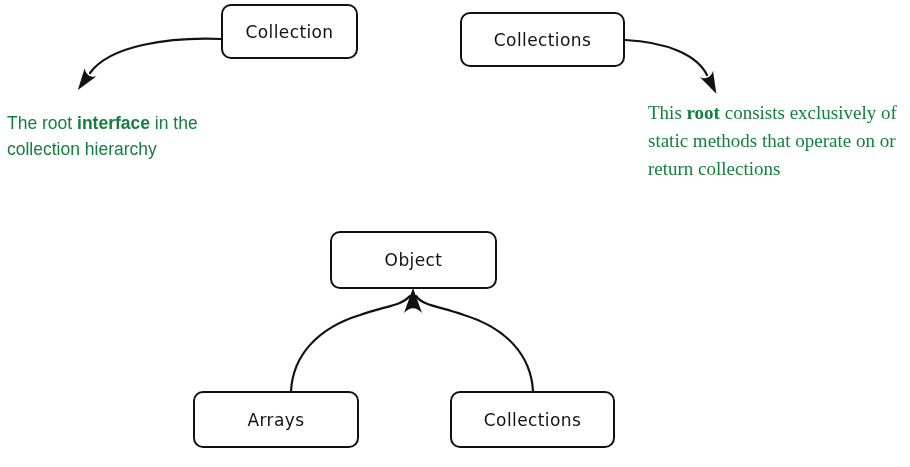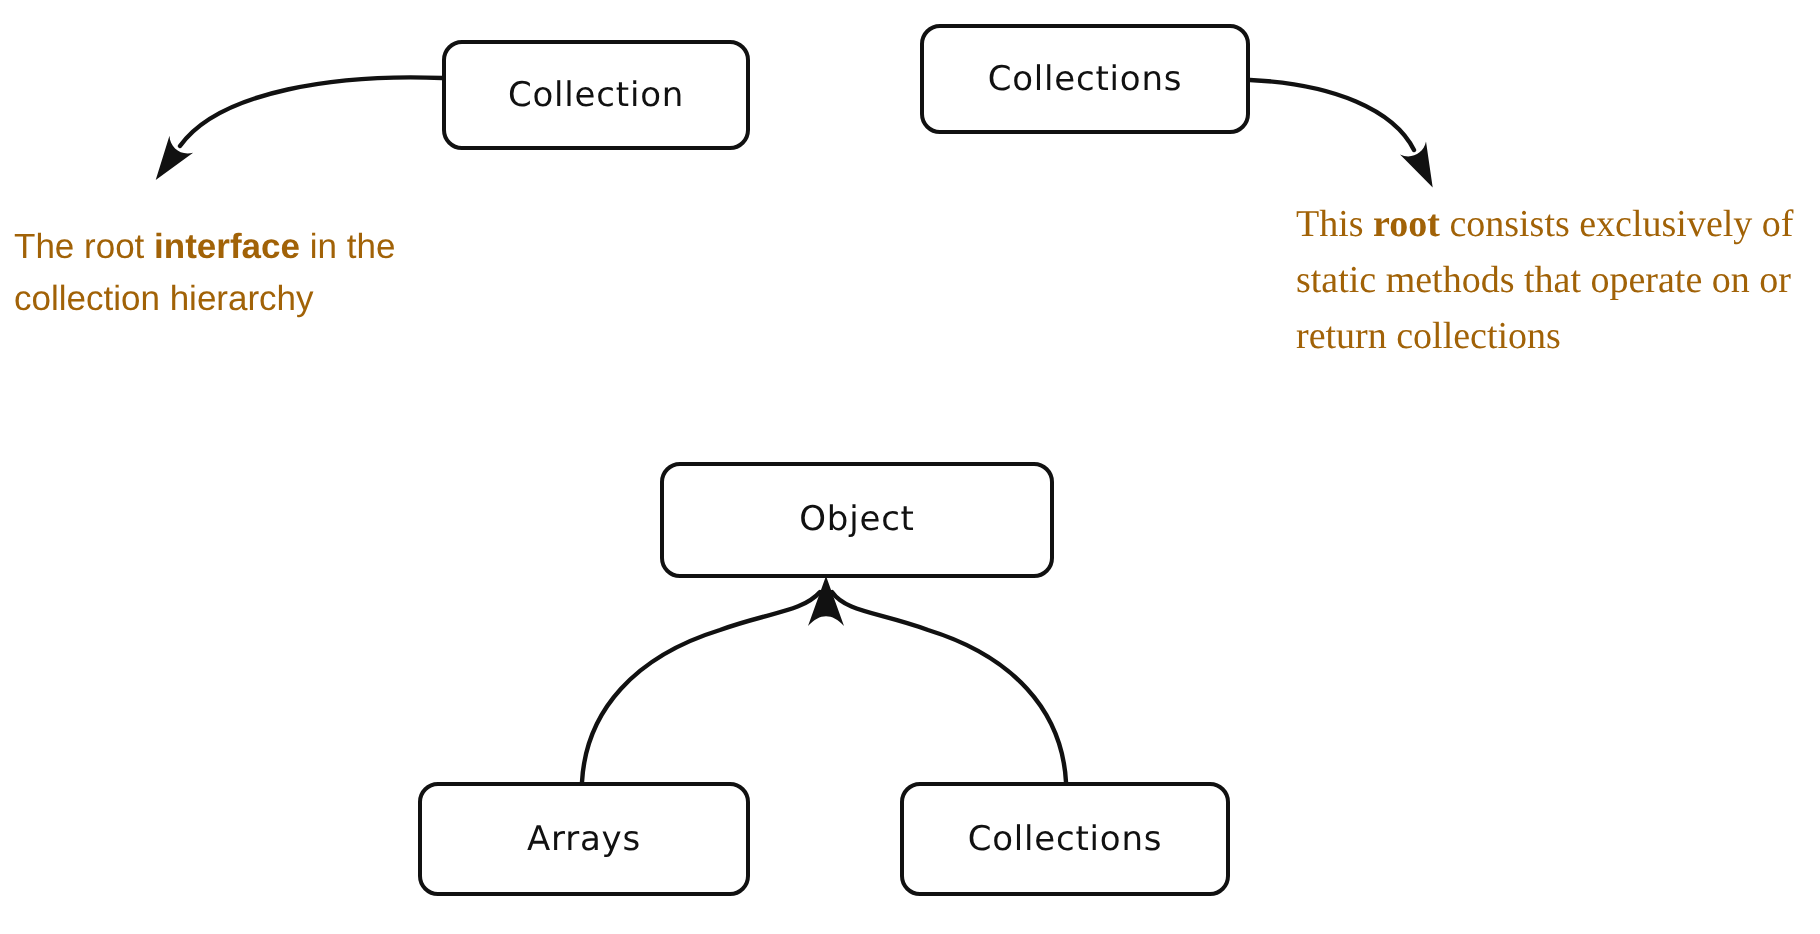--- a/index.html
+++ b/index.html
@@ -46,29 +46,29 @@
     align-items: center;
     justify-content: center;
   }
   .node-label {
     font-family: "DejaVu Sans", sans-serif;
     font-size: 17px;
     letter-spacing: 0.4px;
     color: #111111;
     white-space: nowrap;
   }
-  .box-collection     { left: 221px; top: 20px;  width: 154px; height: 55px; align-items: center; }
+  .box-collection     { left: 221px; top: 4px;  width: 137px; height: 55px; align-items: center; }
   .box-collections-top{ left: 460px; top: 12px;  width: 165px; height: 55px; }
-  .box-object         { left: 330px; top: 231px; width: 197px; height: 58px; justify-content: center; }
-  .box-arrays         { left: 209px; top: 391px; width: 166px; height: 57px; }
+  .box-object         { left: 330px; top: 231px; width: 167px; height: 58px; justify-content: center; }
+  .box-arrays         { left: 193px; top: 391px; width: 166px; height: 57px; }
   .box-collections-bot{ left: 450px; top: 391px; width: 165px; height: 57px; }
   .note {
     position: absolute;
     margin: 0;
-    color: #a16207;
+    color: #15803d;
   }
   .note b { font-weight: bold; }
   .note-left {
     left: 7px;
     top: 110px;
     width: 215px;
     font-family: "Liberation Sans", sans-serif;
     font-size: 17.5px;
     line-height: 26px;
   }

